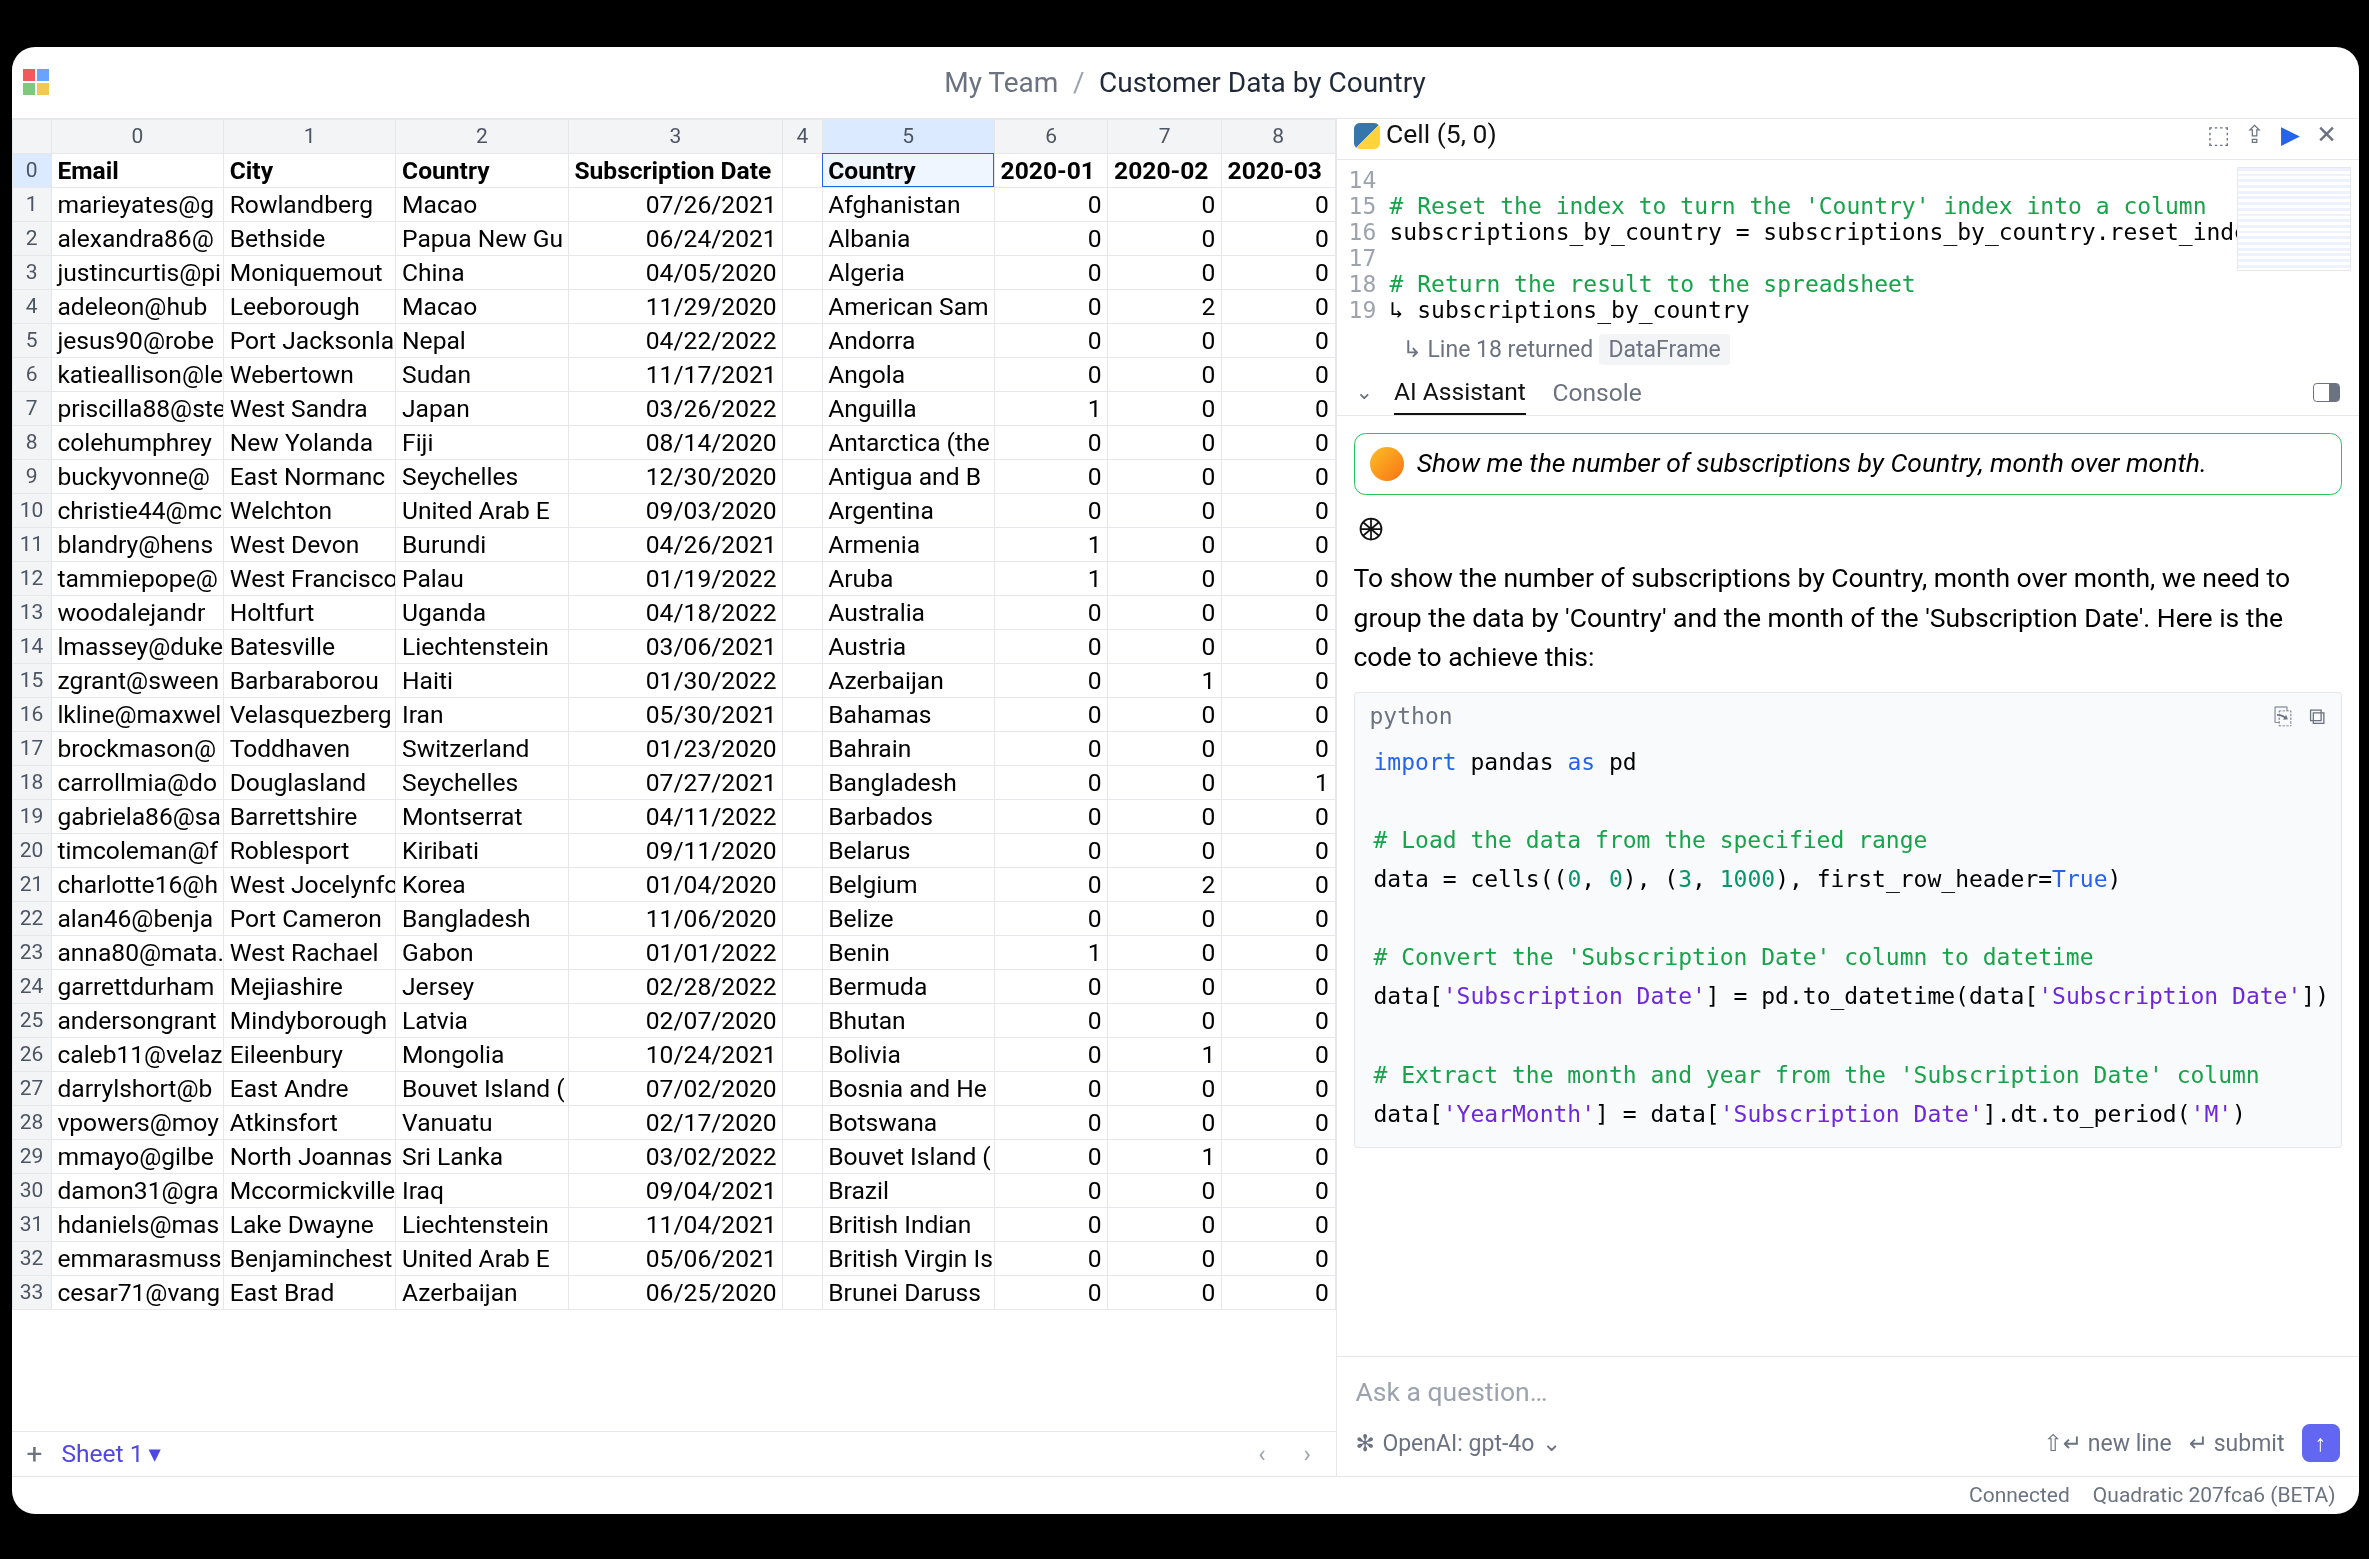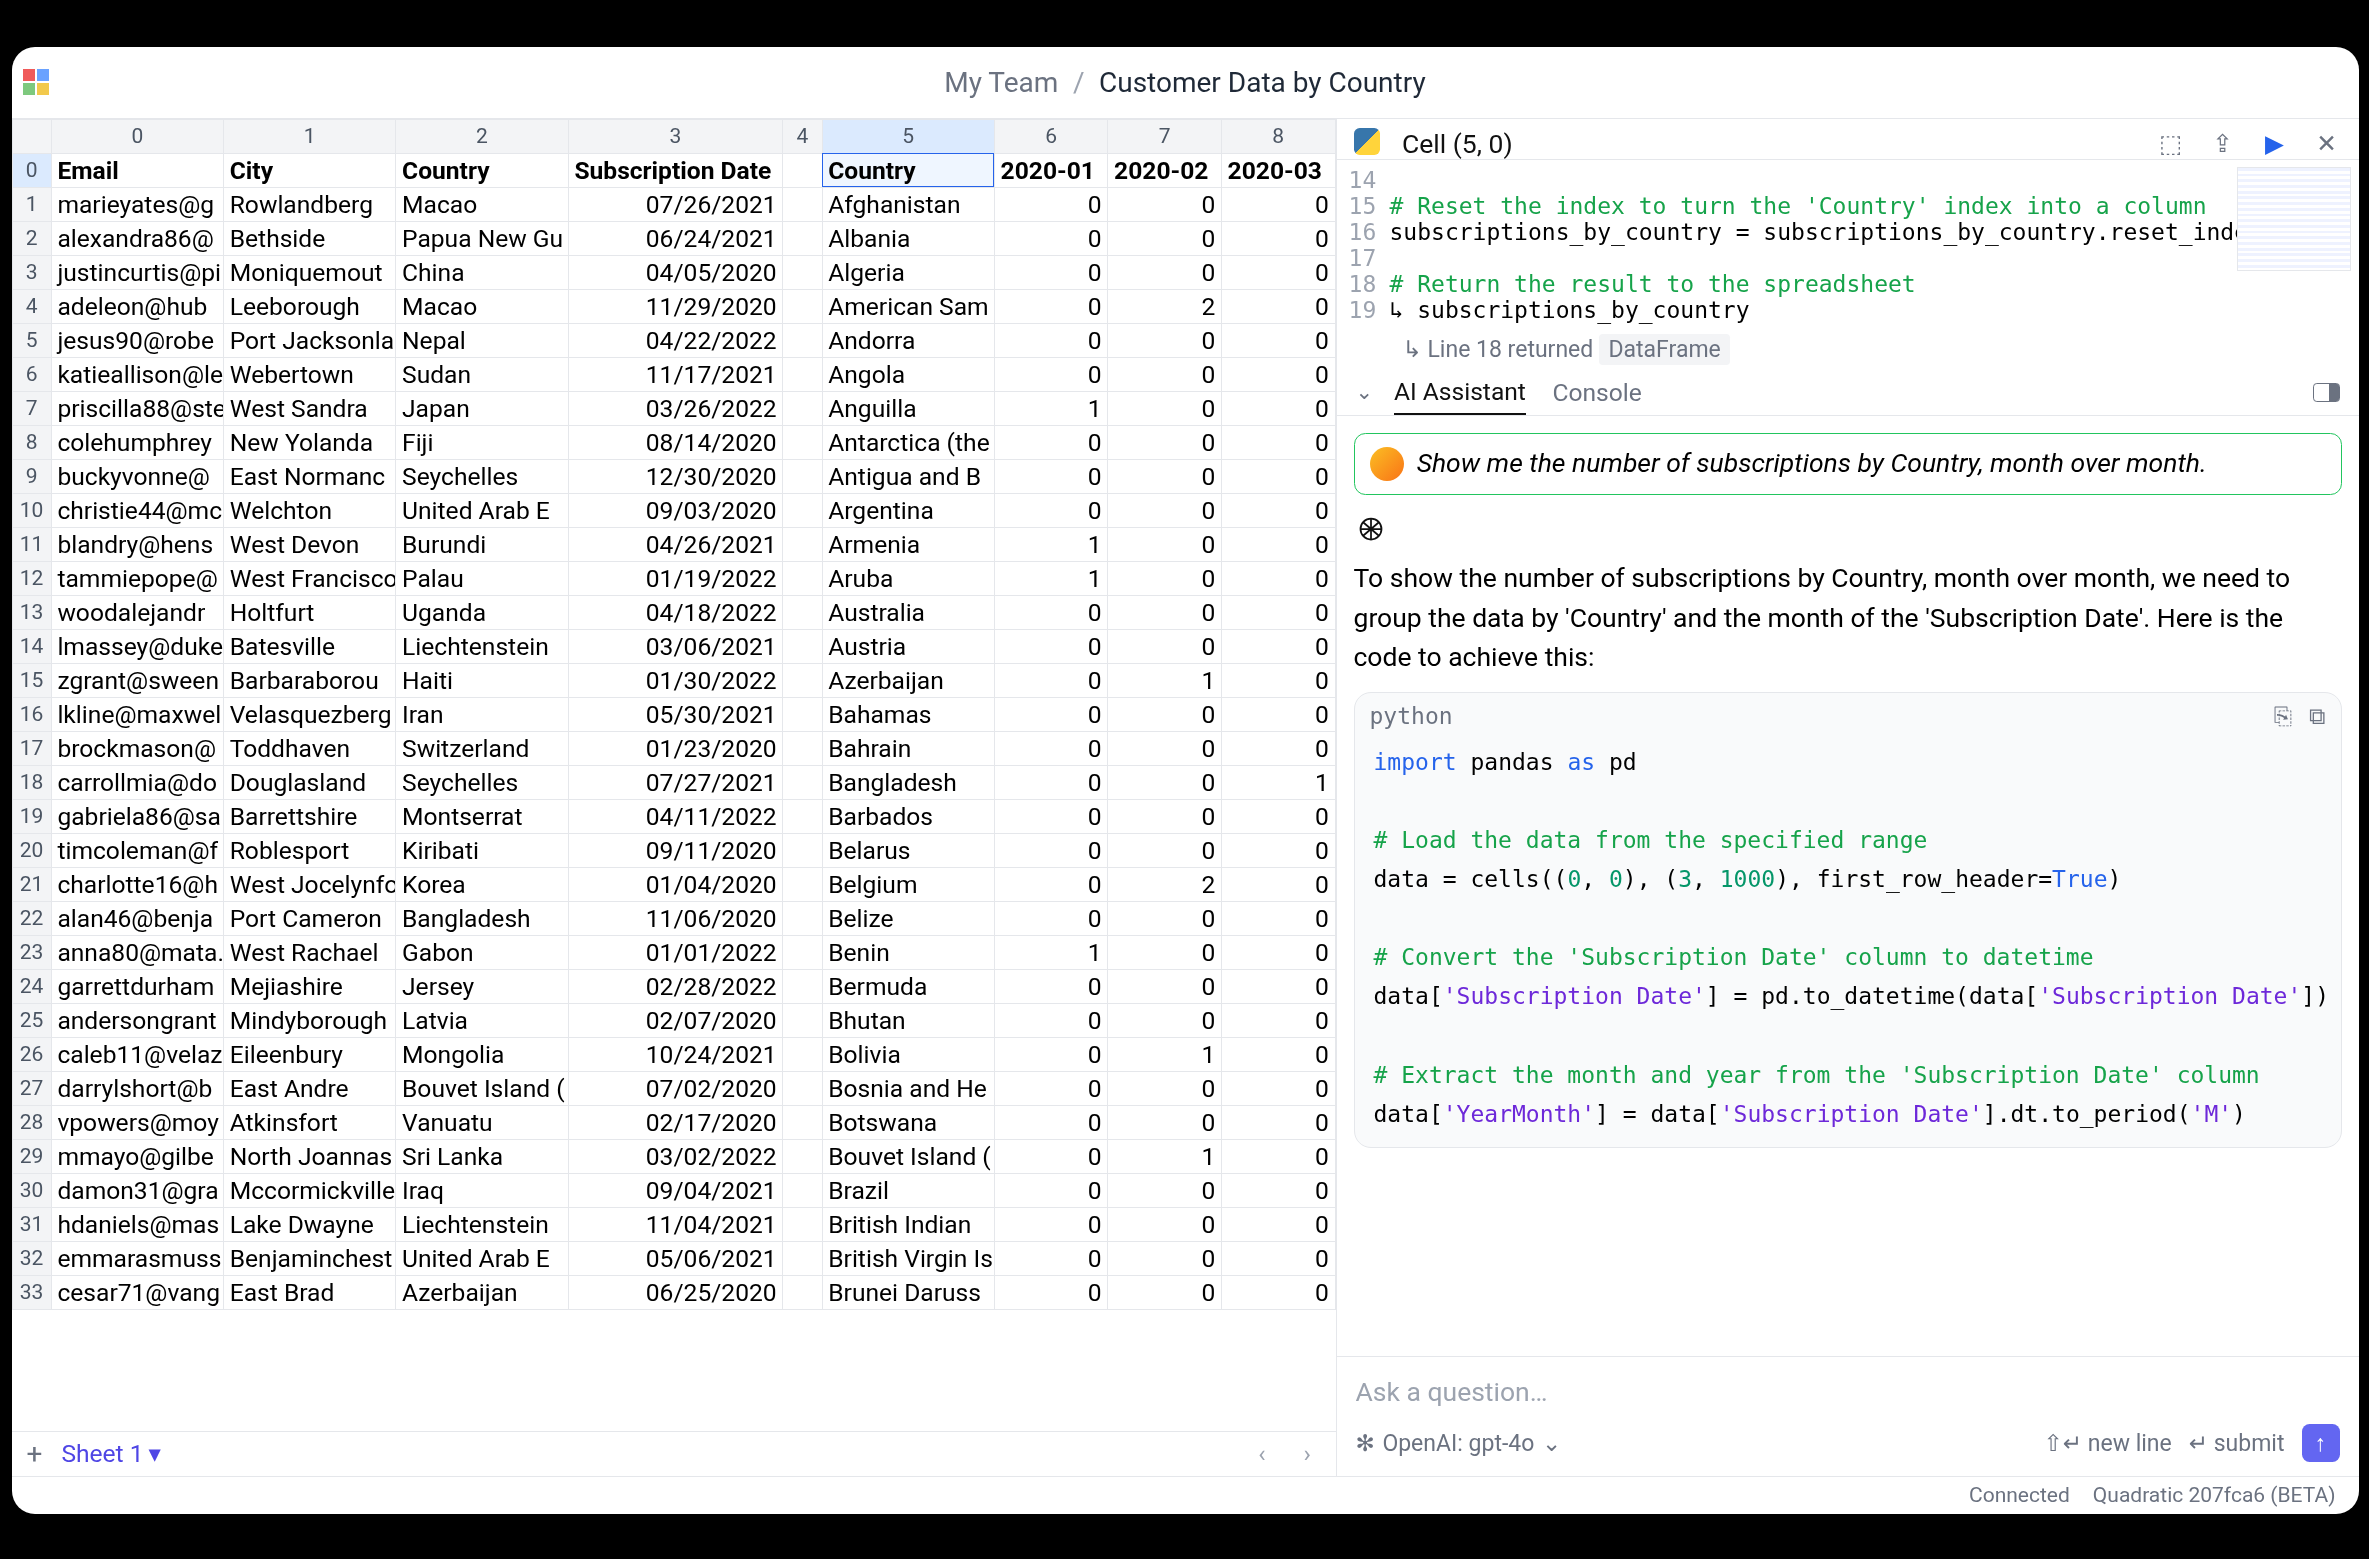--- a/index.html
+++ b/index.html
@@ -88,21 +88,21 @@
     color: #4f46e5; font-size: 24.6px; display:flex; align-items:center; gap:5px;
   }
   .add-sheet { font-size: 28px; color:#6b7280; }
   .sheet-footer .spacer{flex:1}
   .nav-arrow{font-size:24.6px;color:#9ca3af;padding:0 9.5px;}
 
   .side {
     width: 1022px; display: flex; flex-direction: column; min-width:0;
   }
   .cell-header {
-    display: flex; align-items: flex-start; gap: 22px;
+    display: flex; align-items: flex-end; gap: 6px;
     padding: 9.5px 17px; border-bottom: 0.9px solid #e5e7eb;
     height: 41px;
   }
   .py-icon {
     width: 26.5px; height: 26.5px;
     background: linear-gradient(135deg,#3776ab 50%, #ffd43b 50%);
     border-radius: 5.7px;
   }
   .cell-title { font-size: 26.5px; color:#111; }
   .cell-header .spacer{flex:1}
@@ -144,21 +144,21 @@
     border:1.9px solid #22c55e; border-radius:11.4px;
     padding:13.2px 15px; display:flex; gap:13.2px; align-items:flex-start;
     font-size:26.5px;
     font-style:italic;
   }
   .avatar{width:34px;height:34px;border-radius:50%;background:linear-gradient(135deg,#fbbf24,#f97316);flex-shrink:0}
   .ai-avatar{width:34px;height:34px;border-radius:50%;display:flex;align-items:center;justify-content:center;margin:17px 0 11.4px}
   .ai-avatar svg{width:28px;height:28px}
   .ai-text{font-size:26.5px;line-height:1.5;margin-bottom:15px}
   .code-card{
-    background:#f9fafb;border:0.9px solid #e5e7eb;border-radius:17px;
+    background:#f9fafb;border:0.9px solid #e5e7eb;border-radius:3px;
     font-family: ui-monospace, Menlo, Consolas, monospace;
     font-size:23px;
   }
   .code-card-head{display:flex;align-items:center;padding:9.5px 15px;color:#6b7280}
   .code-card-head .spacer{flex:1}
   .code-card-body{padding:3.8px 19px 13.2px;line-height:1.7;white-space:pre;overflow:hidden}
 
   .ask{
     border-top:0.9px solid #e5e7eb; padding:13.2px 19px;
   }

